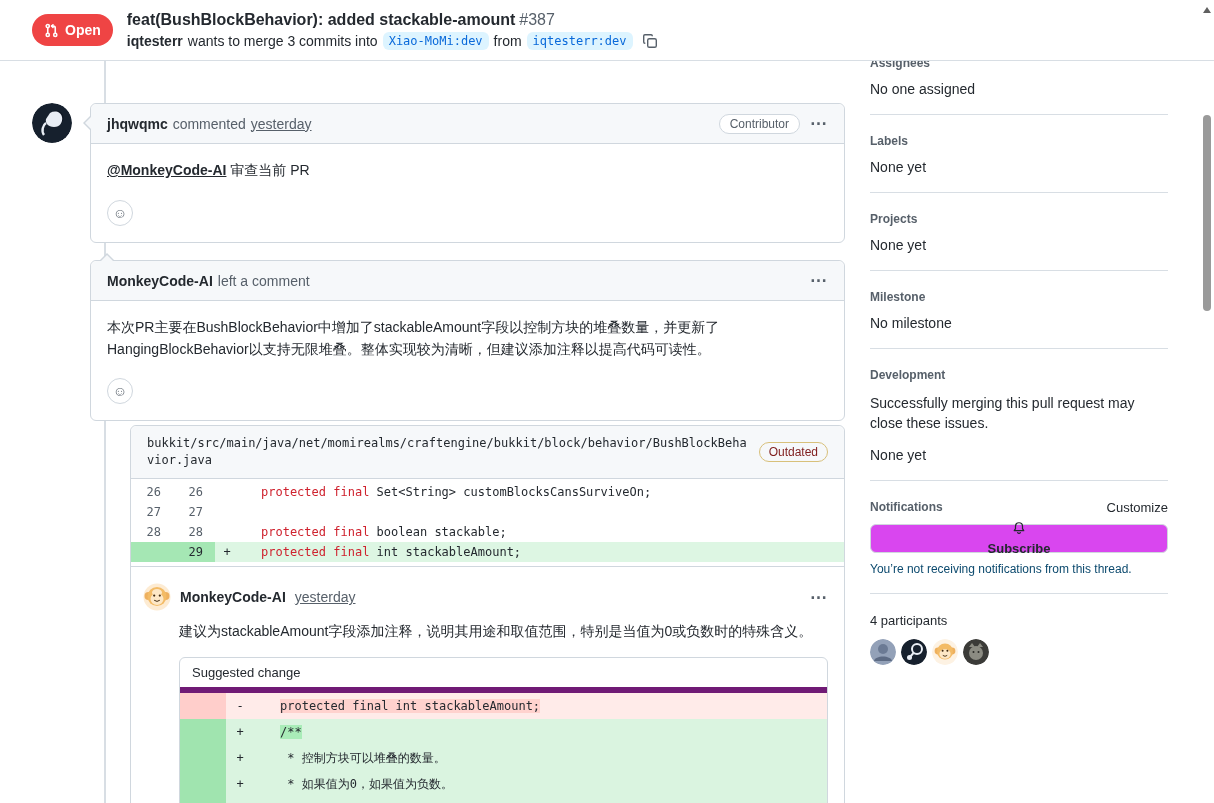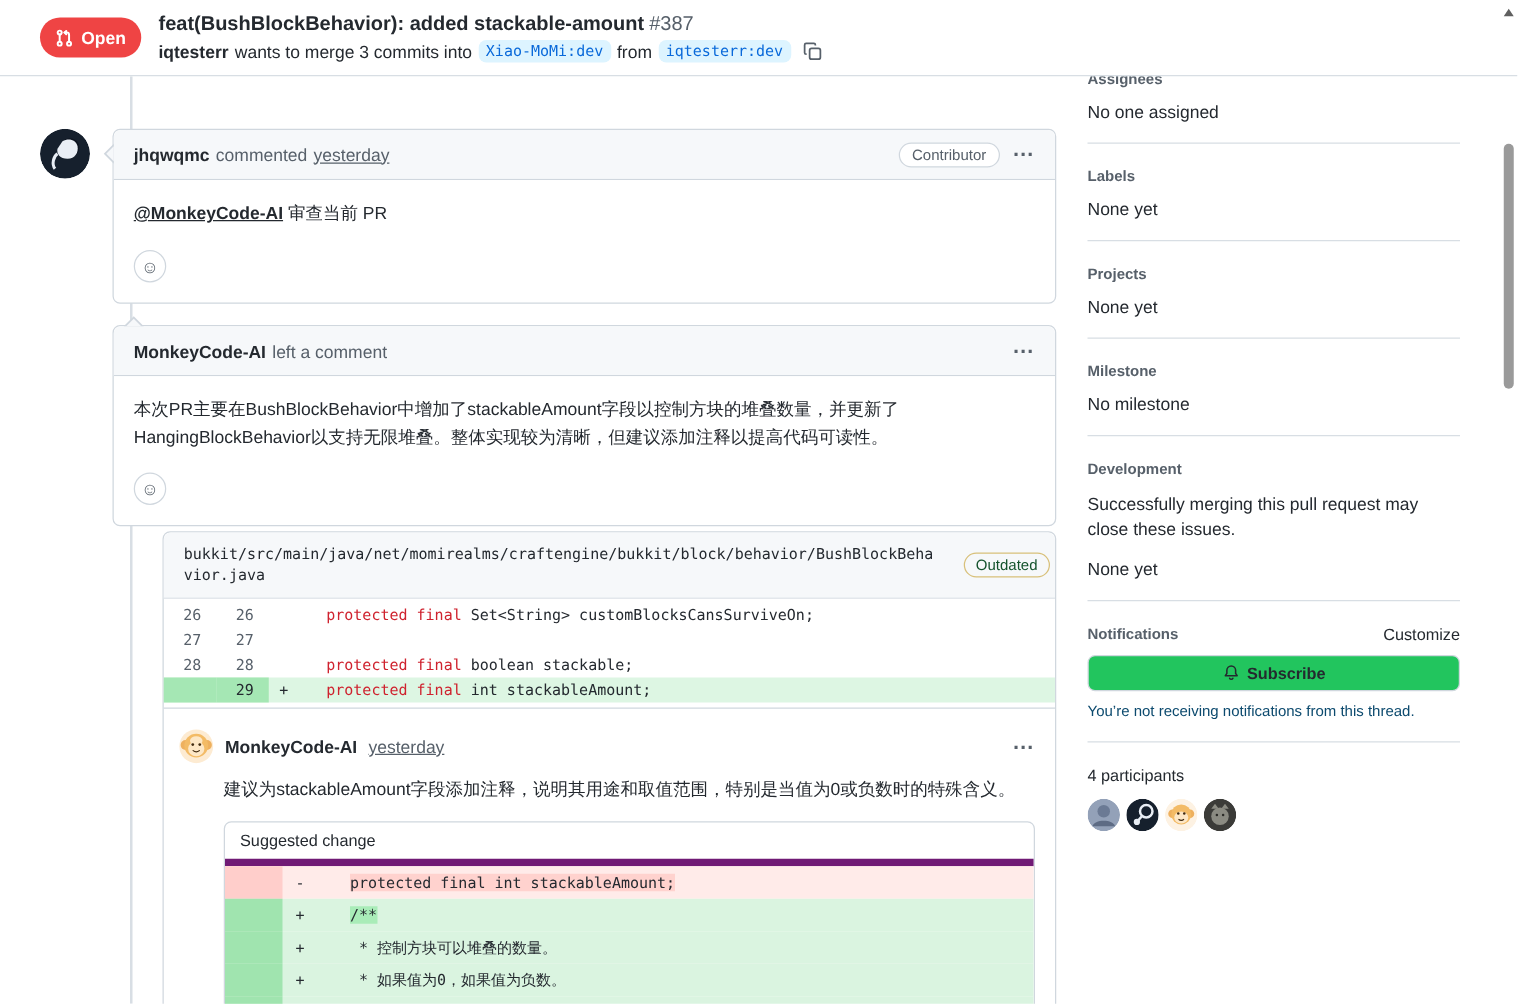--- a/index.html
+++ b/index.html
@@ -60,22 +60,22 @@
     border-radius:50%; background:#fff; display:flex; align-items:center; justify-content:center;
     color:#57606a; font-size:14px; cursor:pointer; }
 
   
   .review { position:absolute; left:130px; top:425px; width:715px; background:#fff;
     border:1px solid #d0d7de; border-radius:6px; z-index:2; }
   .file-header { position:relative; background:#f6f8fa; border-bottom:1px solid #d0d7de;
     border-radius:6px 6px 0 0; padding:9px 16px; }
   .file-path { font-family:"DejaVu Sans Mono","Liberation Mono",monospace; font-size:12px;
     line-height:17px; width:600px; word-break:break-all; color:#24292f; }
-  .outdated-badge { position:absolute; right:4px; top:16px; border:1px solid #d8c07a;
-    color:#14532d; border-radius:999px; padding:2px 9px; font-size:12px; background:transparent; }
+  .outdated-badge { position:absolute; right:16px; top:16px; border:1px solid #d8c07a;
+    color:#7f1d1d; border-radius:999px; padding:2px 9px; font-size:12px; background:transparent; }
   .diff { padding:3px 0 4px; border-bottom:1px solid #d0d7de; }
   .drow { display:flex; height:20px; line-height:20px;
     font-family:"DejaVu Sans Mono","Liberation Mono",monospace; font-size:12px; }
   .c-old,.c-new { width:42px; padding-right:12px; text-align:right; color:#57606a; flex-shrink:0; }
   .c-sign { width:24px; text-align:center; color:#24292f; flex-shrink:0; }
   .c-code { white-space:pre; padding-left:22px; color:#24292f; }
   .kw { color:#cf222e; }
   .drow.add { background:#ddf6e3; }
   .drow.add .c-old, .drow.add .c-new { background:#a5e7b4; color:#24292f; }
 
@@ -100,24 +100,24 @@
 
   
   .sidebar { position:absolute; left:870px; top:50px; width:298px; z-index:3; background:#fff; }
   .sb-section { border-bottom:1px solid #d8dee4; padding:19px 0 17px; }
   .sb-section.first { padding-top:6px; }
   .sb-title { font-size:12px; font-weight:700; color:#57606a; margin-bottom:11px; }
   .sb-value { font-size:14px; color:#24292f; }
   .sb-text { font-size:14px; color:#24292f; line-height:1.45; margin-bottom:13px; }
   .sb-title-row { display:flex; justify-content:space-between; align-items:center; margin-bottom:2px; }
   .customize-link { font-size:13px; color:#24292f; cursor:pointer; }
-  .subscribe-btn { width:100%; height:29px; margin:9px 0 9px; background:#22c55e;
+  .subscribe-btn { width:100%; height:29px; margin:9px 0 9px; background:#d946ef;
     border:1px solid #d0d7de; border-radius:6px; font-size:13px; font-weight:700; color:#24292f;
     display:flex; align-items:center; justify-content:center; gap:6px; cursor:pointer;
-    font-family:"Liberation Sans",sans-serif; }
+    font-family:"Liberation Sans",sans-serif;flex-direction:column; }
   .notif-note { font-size:12px; color:#0c4a6e; }
   .participants-title { font-size:13px; color:#24292f; margin-bottom:11px; }
   .avatars-row { display:flex; gap:5px; }
   .p-avatar { width:26px; height:26px; border-radius:50%; overflow:hidden; cursor:pointer; }
 
   
   .scrollbar { position:absolute; right:0; top:0; width:14px; height:803px; z-index:20; }
   .sb-up-arrow { position:absolute; top:7px; left:3px; width:0; height:0;
     border-left:4px solid transparent; border-right:4px solid transparent;
     border-bottom:6px solid #606060; cursor:pointer; }

